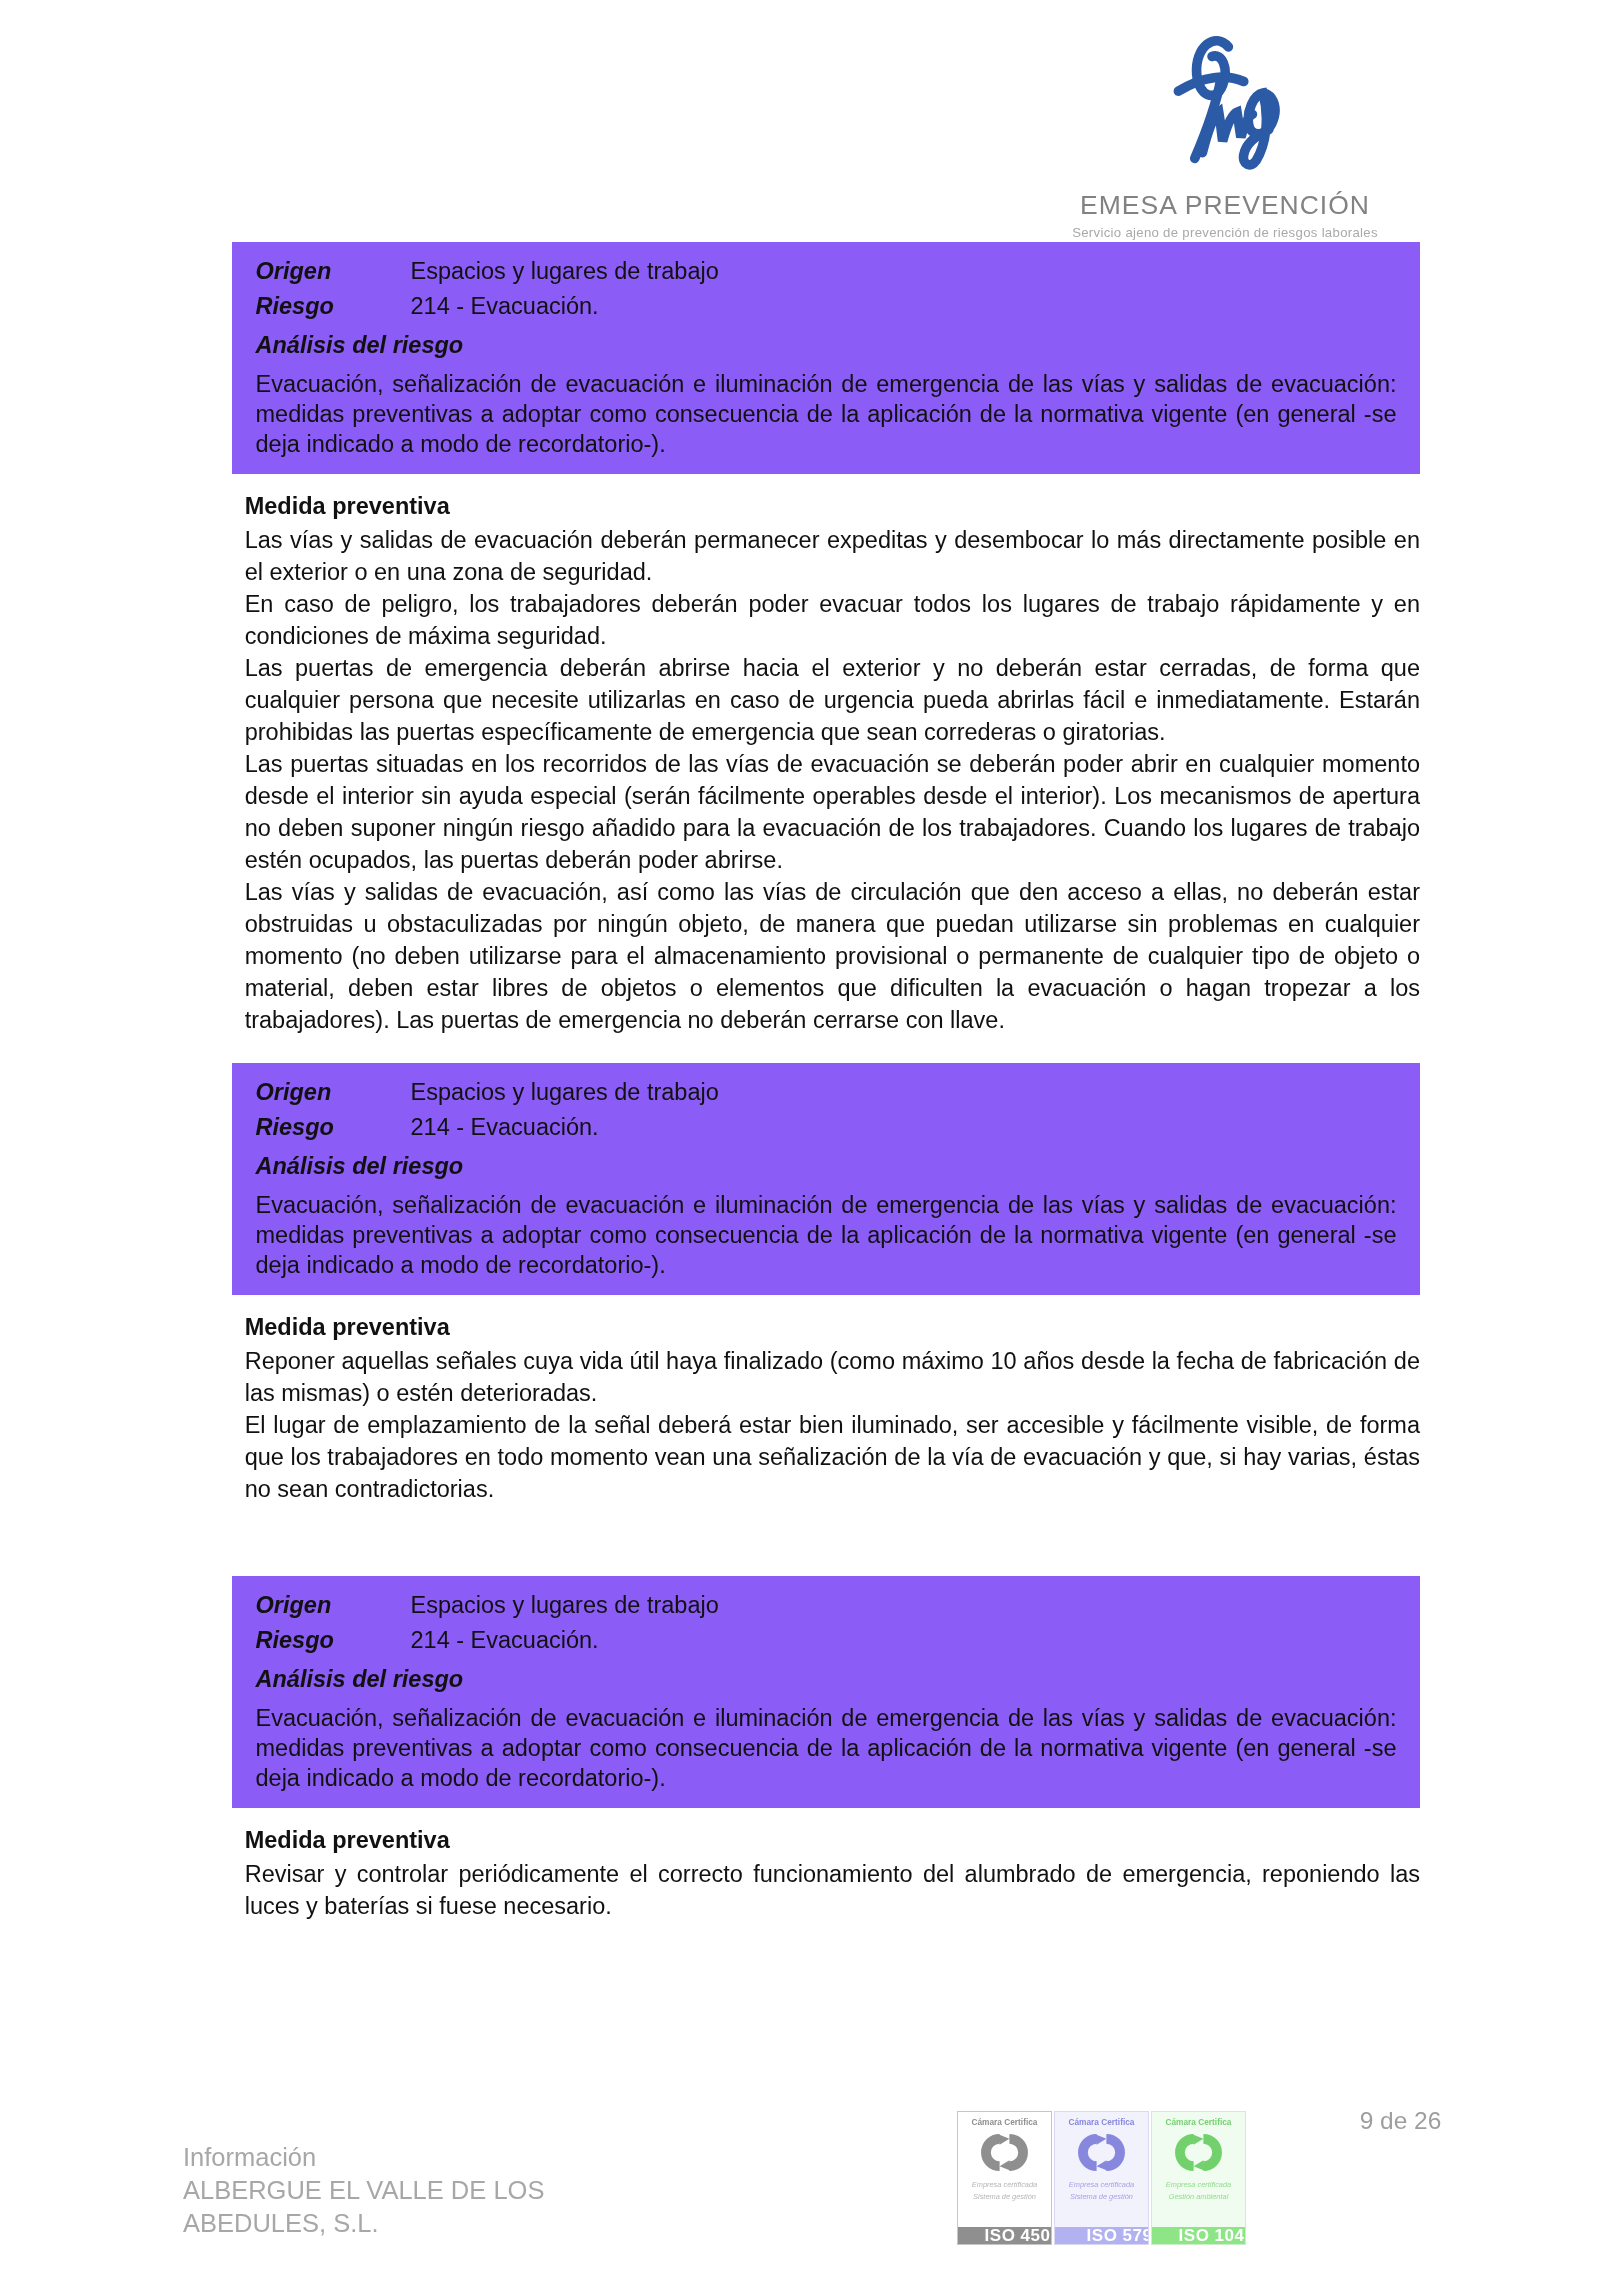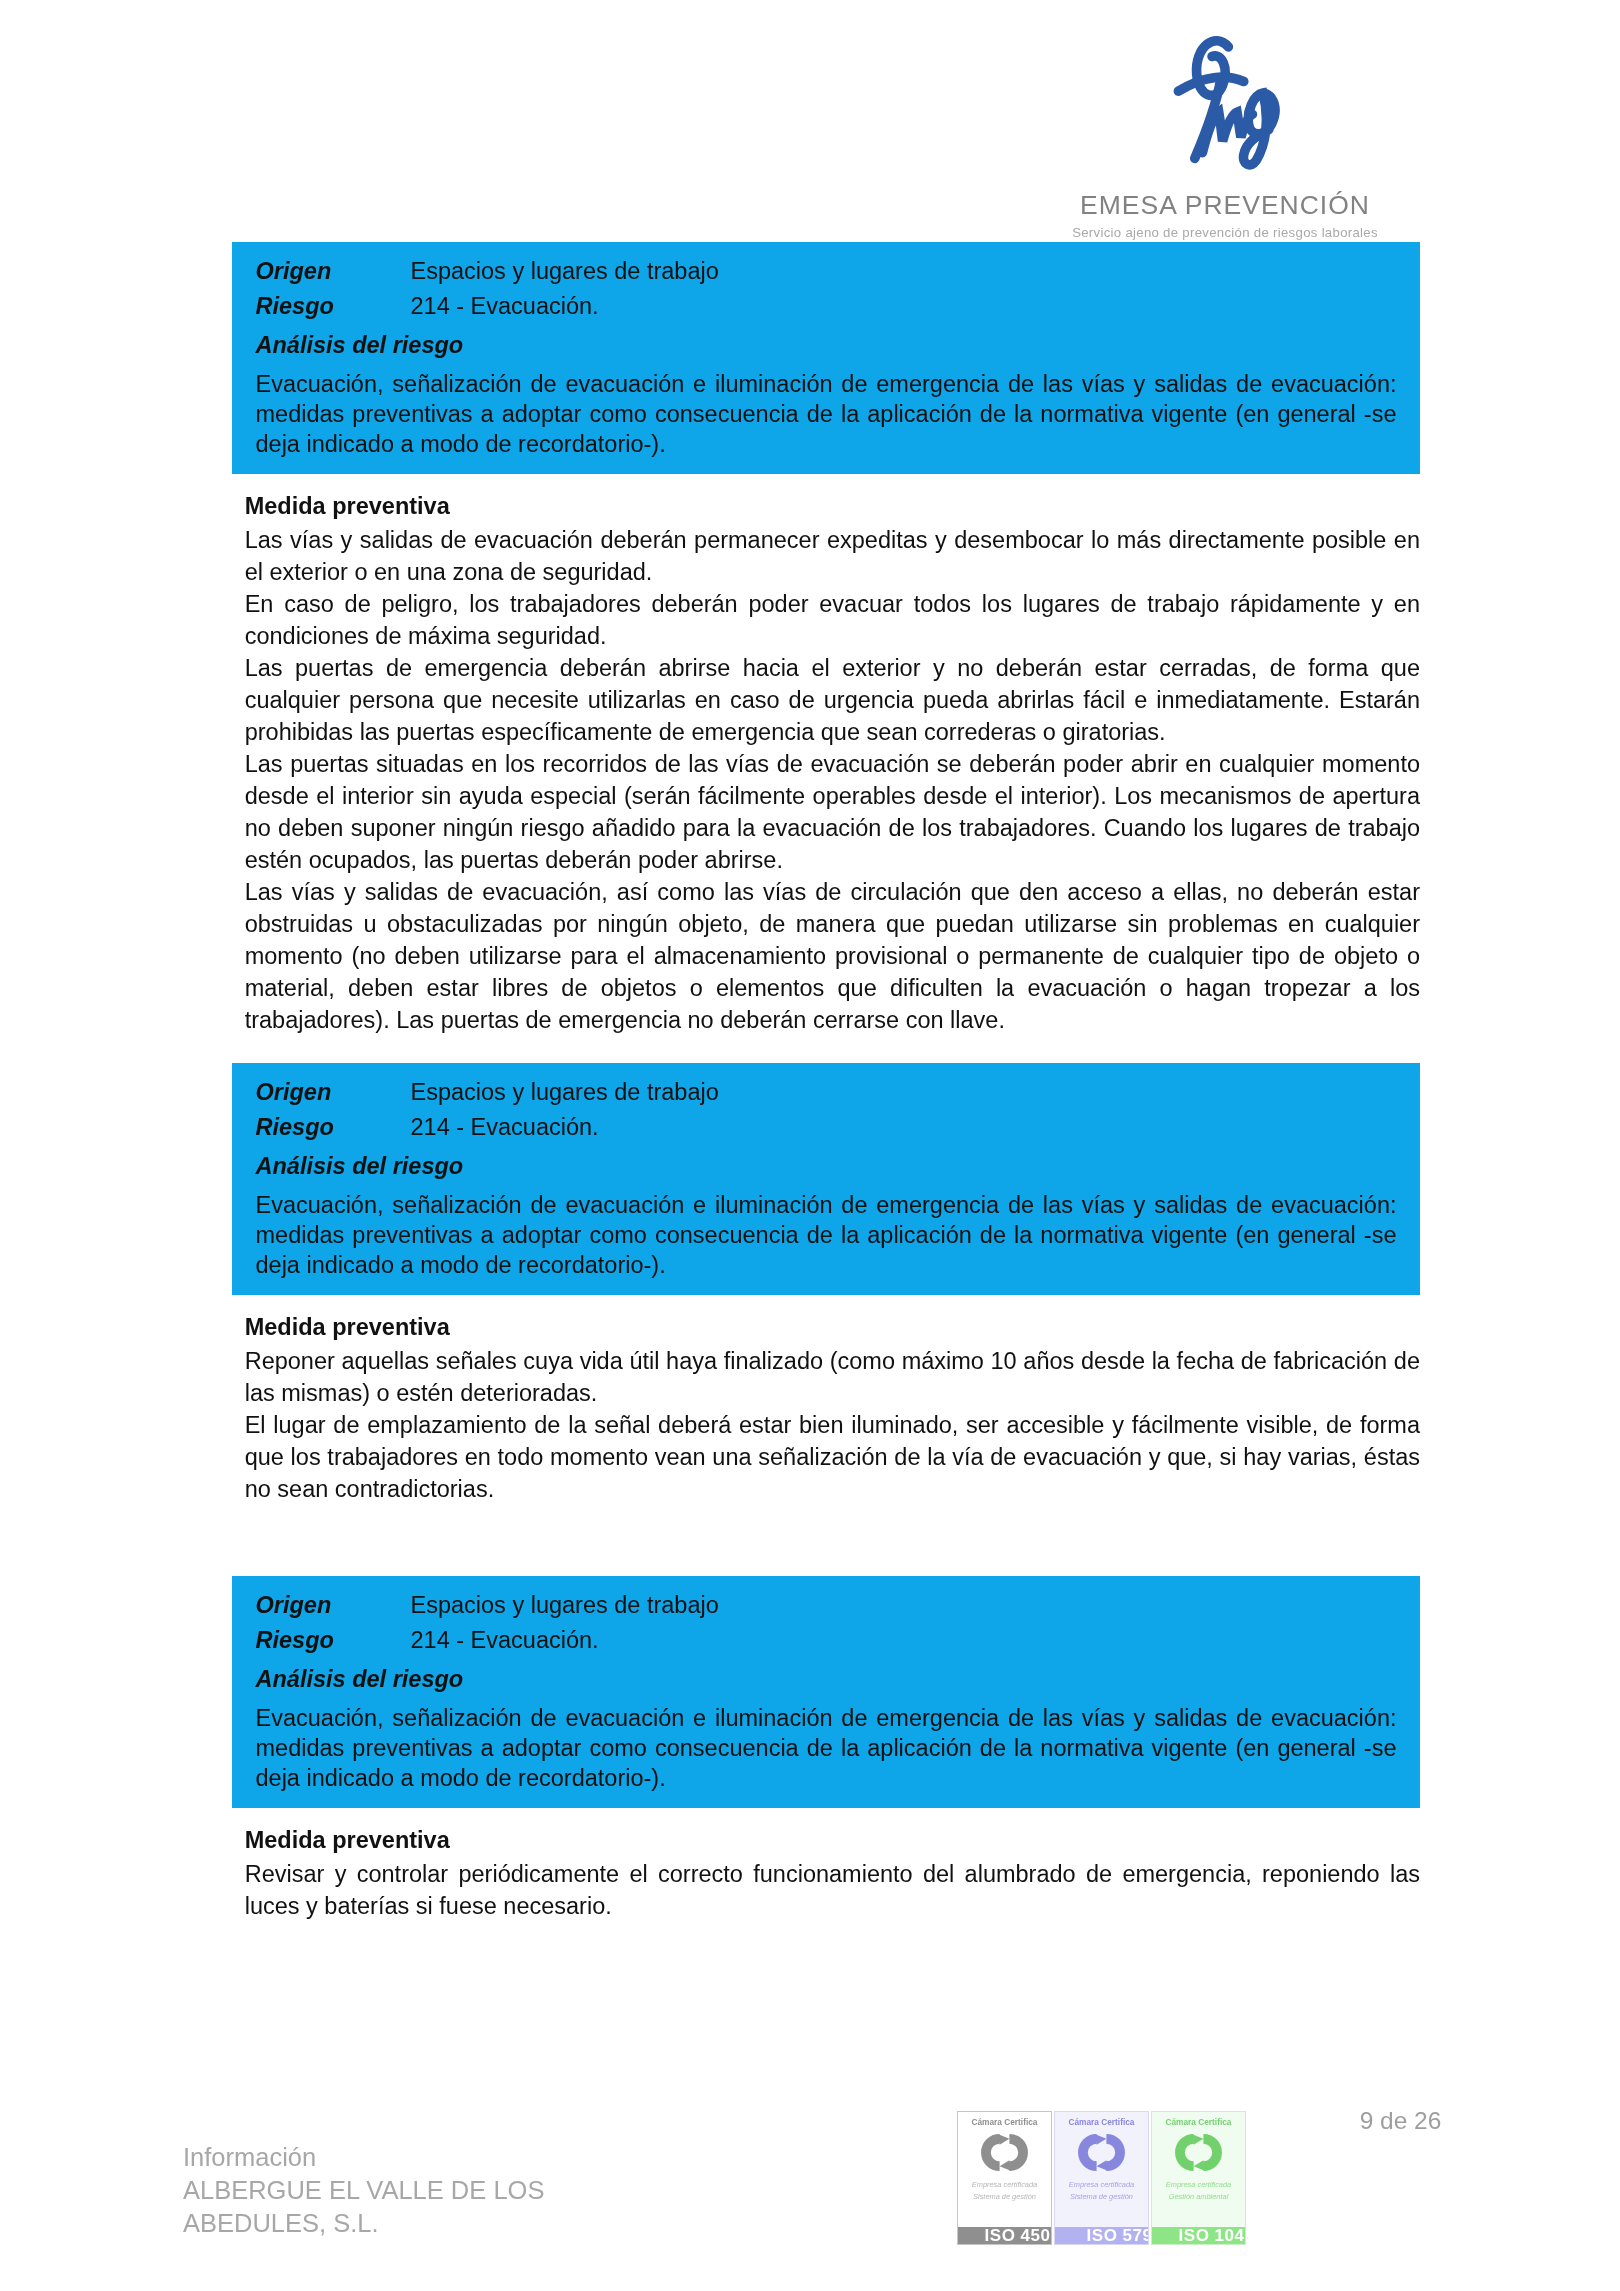--- a/index.html
+++ b/index.html
@@ -8,21 +8,21 @@
     font-family:"Liberation Sans", sans-serif;color:#111;overflow:hidden;
   }
   
   .brand-block{position:absolute;left:1039px;top:29px;width:372px;text-align:center;}
   .brand-logo{display:block;margin:0 auto;height:155px;}
   .brand-name{font-size:26.5px;letter-spacing:1px;color:#828282;margin-top:5.9px;}
   .brand-tagline{font-size:13.2px;color:#a9a9a9;margin-top:3.9px;letter-spacing:0.3px;}
   
   .content{position:absolute;left:232px;width:1188px;}
   .sec-1{top:242px;} .sec-2{top:1063px;} .sec-3{top:1576px;}
-  .risk-card{background:#0ea5e9;padding:11.8px 23.5px 15.7px 23.5px;}
+  .risk-card{background:#8b5cf6;padding:11.8px 23.5px 15.7px 23.5px;}
   .kv-row{display:grid;grid-template-columns:155px 1fr;line-height:35px;font-size:23.5px;}
   .kv-label{font-weight:bold;font-style:italic;}
   .analisis-heading{font-weight:bold;font-style:italic;font-size:23.5px;line-height:35px;margin-top:3.9px;}
   .analisis-text{font-size:23.5px;line-height:30px;margin-top:5.9px;text-align:justify;}
   .medida{margin-left:12.7px;margin-top:17.6px;}
   .medida-heading{font-weight:bold;font-size:23.5px;line-height:29px;margin-bottom:2.9px;}
   .medida p{margin:0;font-size:23.5px;line-height:32px;text-align:justify;}
   
   .footer-info{position:absolute;left:183px;top:2141px;color:#a7a7a7;font-size:25.5px;line-height:33px;}
   .page-number{position:absolute;left:1332px;top:2107px;width:137px;text-align:center;color:#9e9e9e;font-size:24.5px;}

